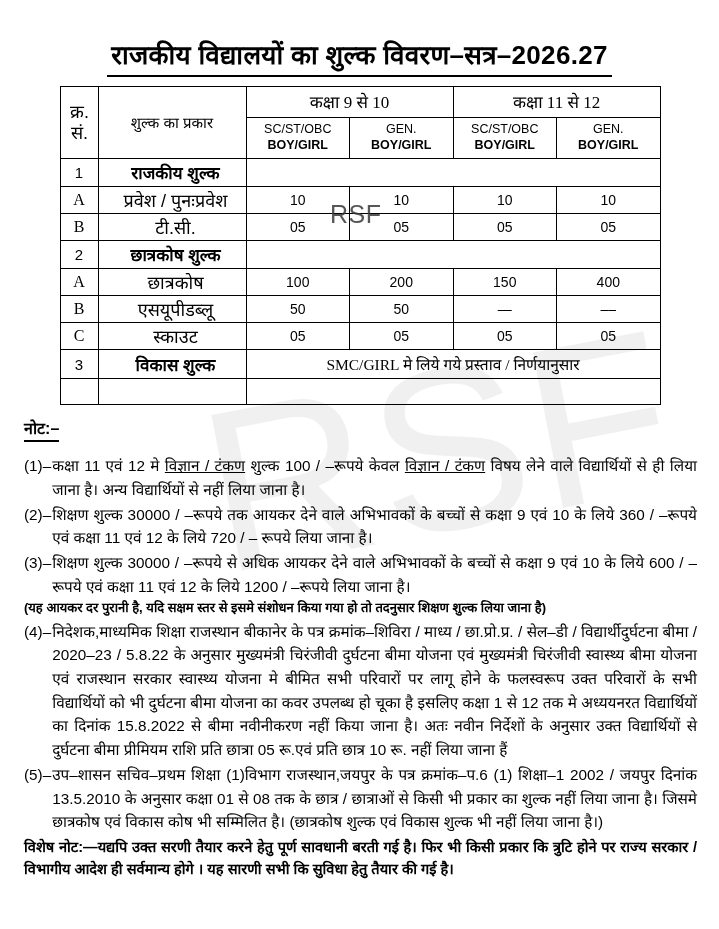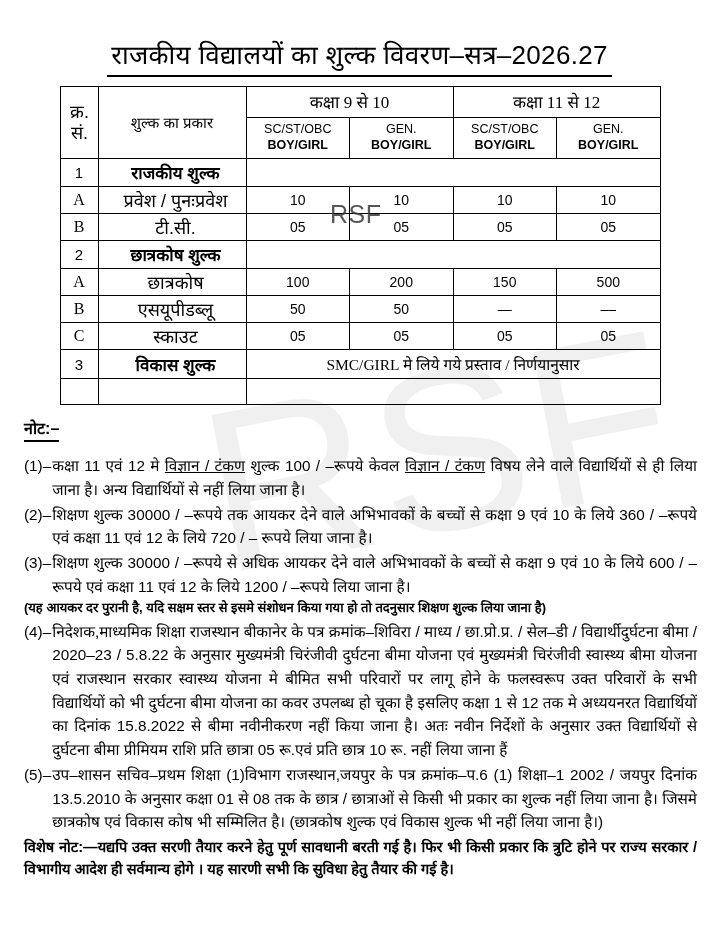--- a/index.html
+++ b/index.html
@@ -62,21 +62,21 @@
 
   
   .title-wrap {
     padding: 36px 0 0 0;
     text-align: center;
   }
   .title {
     display: inline-block;
     font-family: "Liberation Sans", sans-serif;
     font-size: 26px;
-    font-weight: normal;
+    font-weight: bold;
     letter-spacing: 0.3px;
     border-bottom: 2.5px solid #000;
     padding: 0 4px 3px 4px;
     white-space: nowrap;
   }
 
   
   .tbl-wrap {
     margin: 9px auto 0 auto;
     width: 600px;
@@ -275,21 +275,21 @@
               <td class="sn num">2</td>
               <td class="type section">छात्रकोष शुल्क</td>
               <td colspan="4"></td>
             </tr>
             <tr class="datarow">
               <td class="sn">A</td>
               <td class="type">छात्रकोष</td>
               <td class="val">100</td>
               <td class="val">200</td>
               <td class="val">150</td>
-              <td class="val">500</td>
+              <td class="val">400</td>
             </tr>
             <tr class="datarow">
               <td class="sn">B</td>
               <td class="type">एसयूपीडब्लू</td>
               <td class="val">50</td>
               <td class="val">50</td>
               <td class="val">—</td>
               <td class="val">––</td>
             </tr>
             <tr class="datarow">

